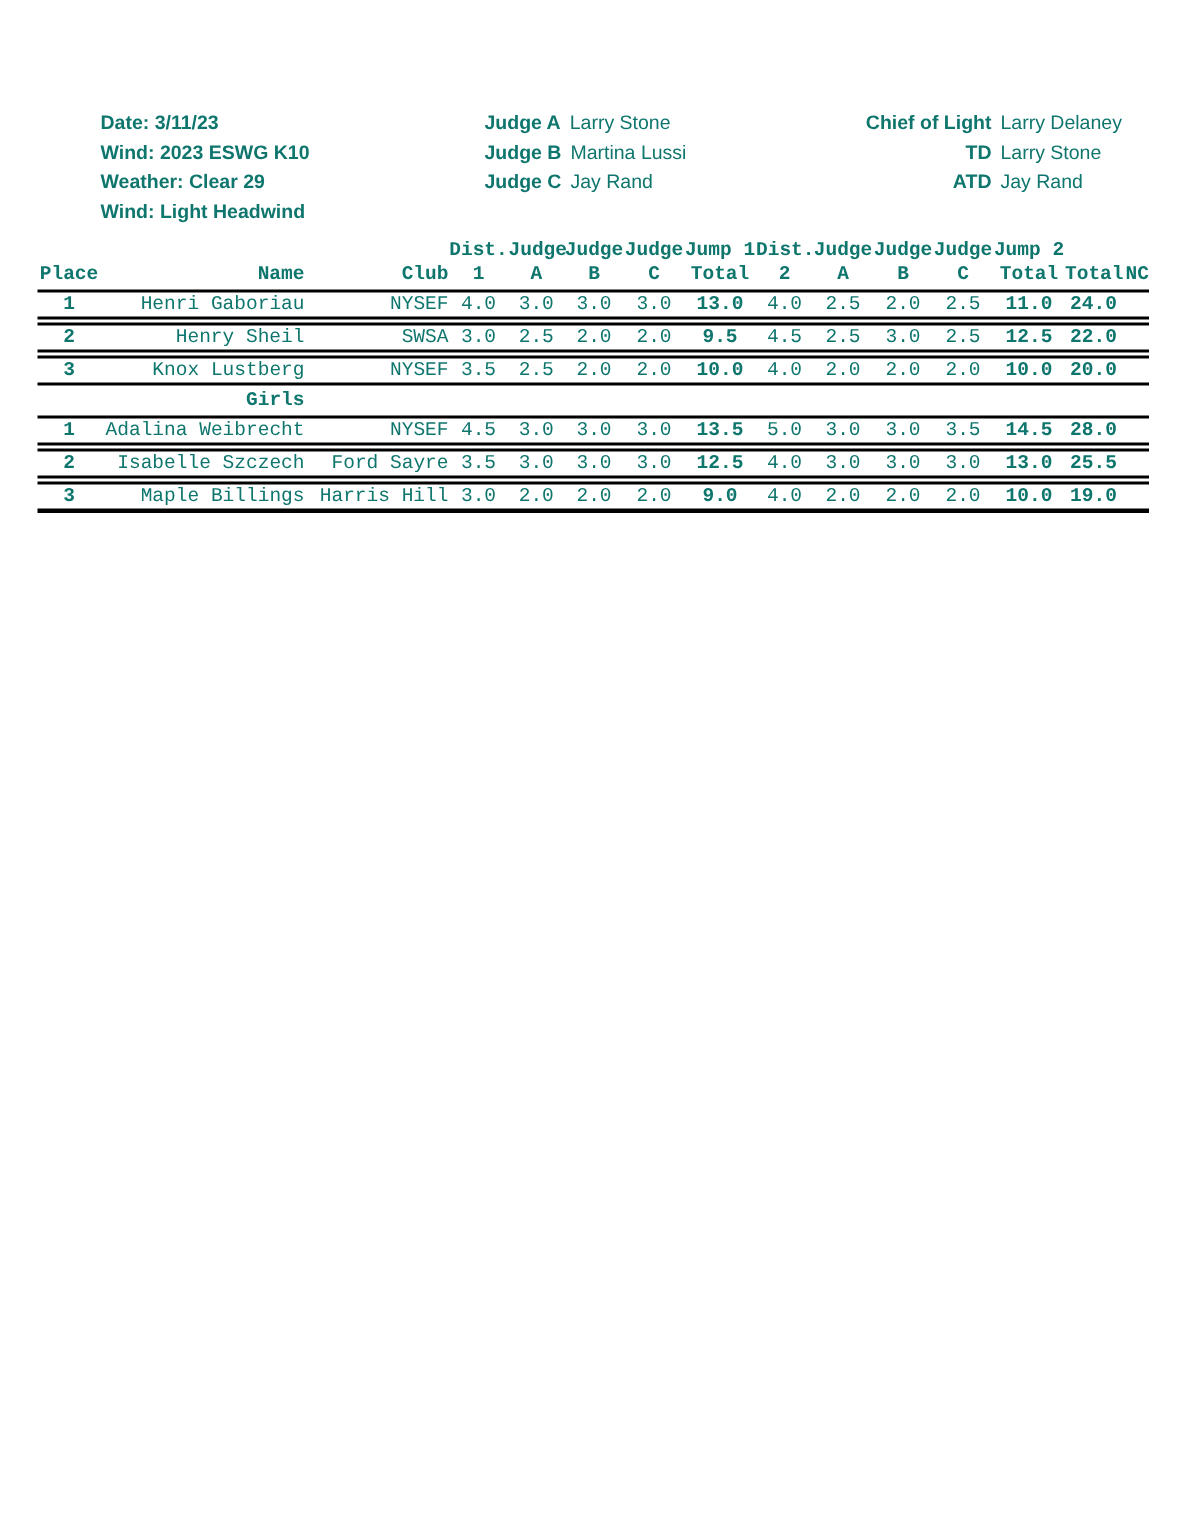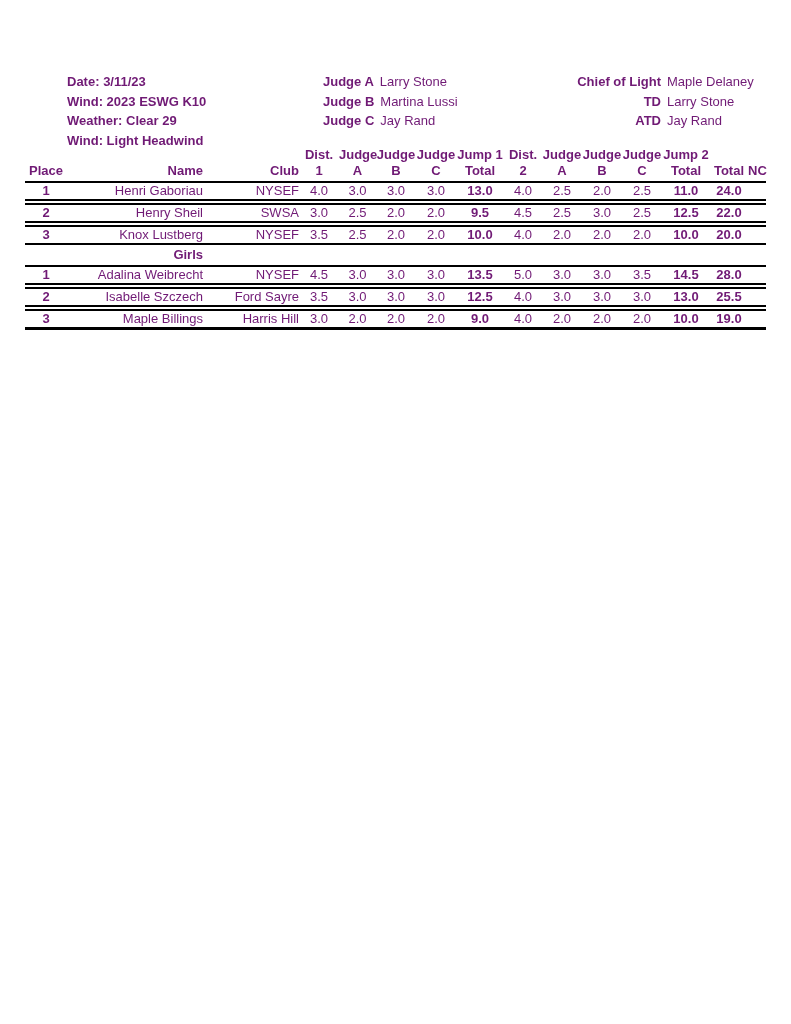--- a/index.html
+++ b/index.html
@@ -2,21 +2,21 @@
 <html><head>
 <meta charset="utf-8">
 <style>
   * { box-sizing: border-box; }
   html, body { margin: 0; padding: 0; background: #ffffff; }
   .sheet {
     position: relative;
     width: 791px;
     height: 1024px;
     background: #ffffff;
-    color: #701a75;
+    color: #0f766e;
     font-family: "Liberation Sans", sans-serif;
     font-size: 13px;
     overflow: hidden;
   }
 
   
   .info-left {
     position: absolute; left: 67px; top: 72px;
     line-height: 19.5px; font-weight: bold; white-space: nowrap;
   }
@@ -28,21 +28,21 @@
     position: absolute; left: 530px; top: 72px;
     line-height: 19.5px; white-space: nowrap;
   }
   .info-row { display: flex; }
   .ilabel { font-weight: bold; }
   .info-mid .ilabel { margin-right: 6px; }
   .info-right .ilabel { width: 131px; text-align: right; }
   .info-right .ival { margin-left: 6px; }
 
   
-  .results { position: absolute; left: 25px; top: 147px; width: 741px; }
+  .results { position: absolute; left: 25px; top: 159px; width: 741px; font-family: Liberation Mono, monospace; }
   .grid {
     display: grid;
     grid-template-columns: 42px 136px 96px 40px 37px 40px 40px 48px 38px 40px 40px 40px 48px 38px 18px;
   }
   .hrow  { font-weight: bold; line-height: 16px; }
   .srow  { font-weight: bold; line-height: 16px; }
   .drow  {
     border-top: 2px solid #000;
     border-bottom: 2px solid #000;
     margin: 2px 0;
@@ -85,21 +85,21 @@
     </div>
     <div class="info-row">
       <span class="ilabel">Judge C</span>
         <span class="ival">Jay Rand</span>
     </div>
   </div>
 
   <div class="info-right">
     <div class="info-row">
       <span class="ilabel">Chief of Light</span>
-        <span class="ival">Maple Delaney</span>
+        <span class="ival">Larry Delaney</span>
     </div>
     <div class="info-row">
       <span class="ilabel">TD</span>
         <span class="ival">Larry Stone</span>
     </div>
     <div class="info-row">
       <span class="ilabel">ATD</span>
         <span class="ival">Jay Rand</span>
     </div>
   </div>

